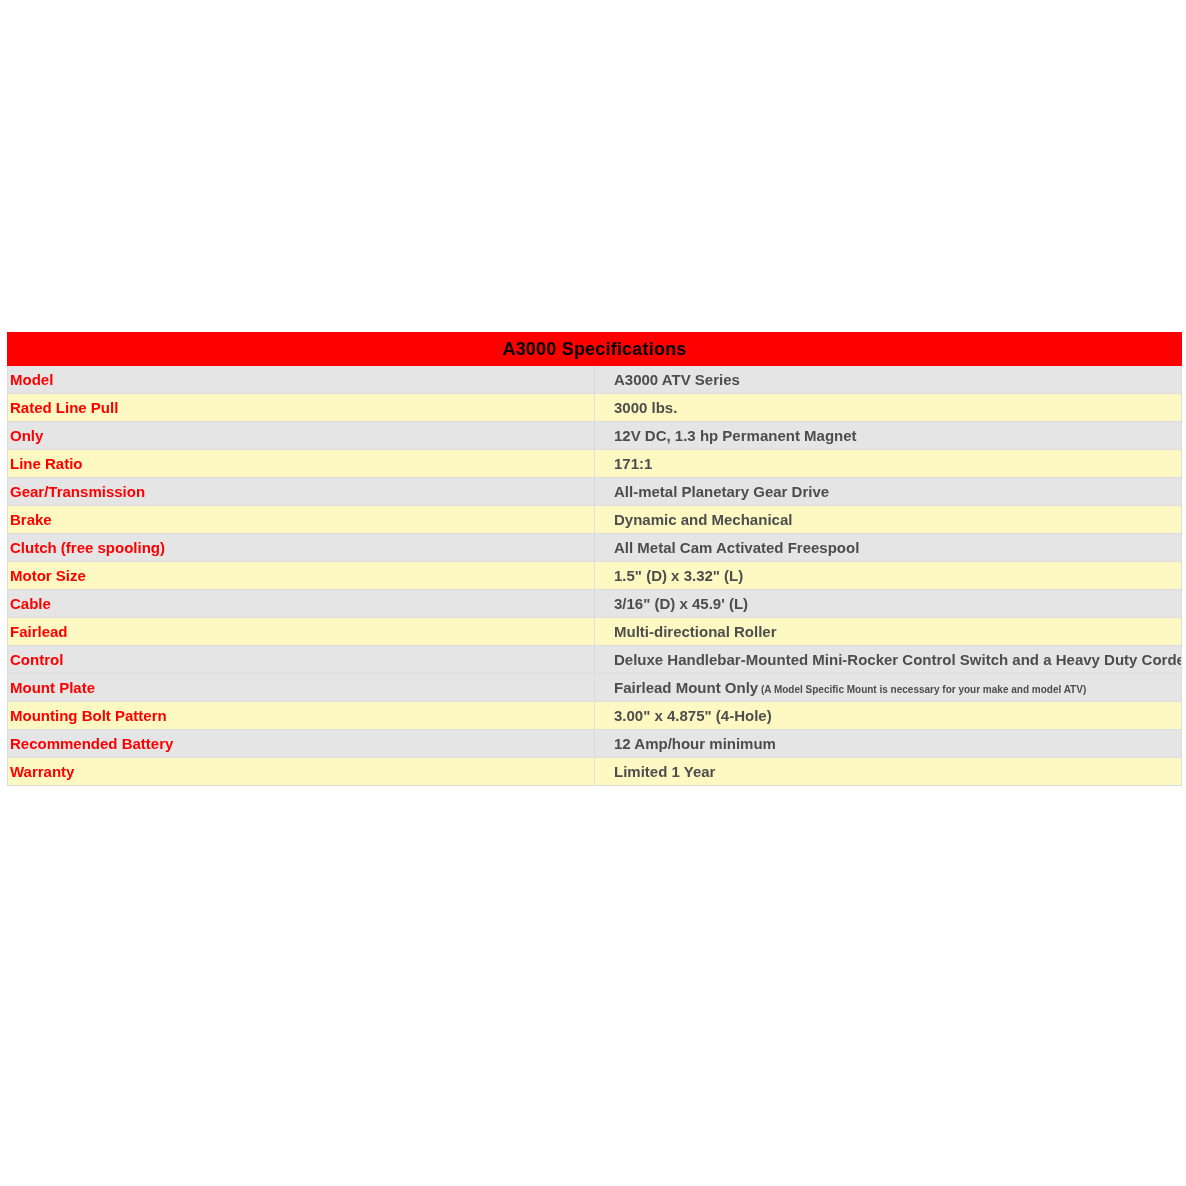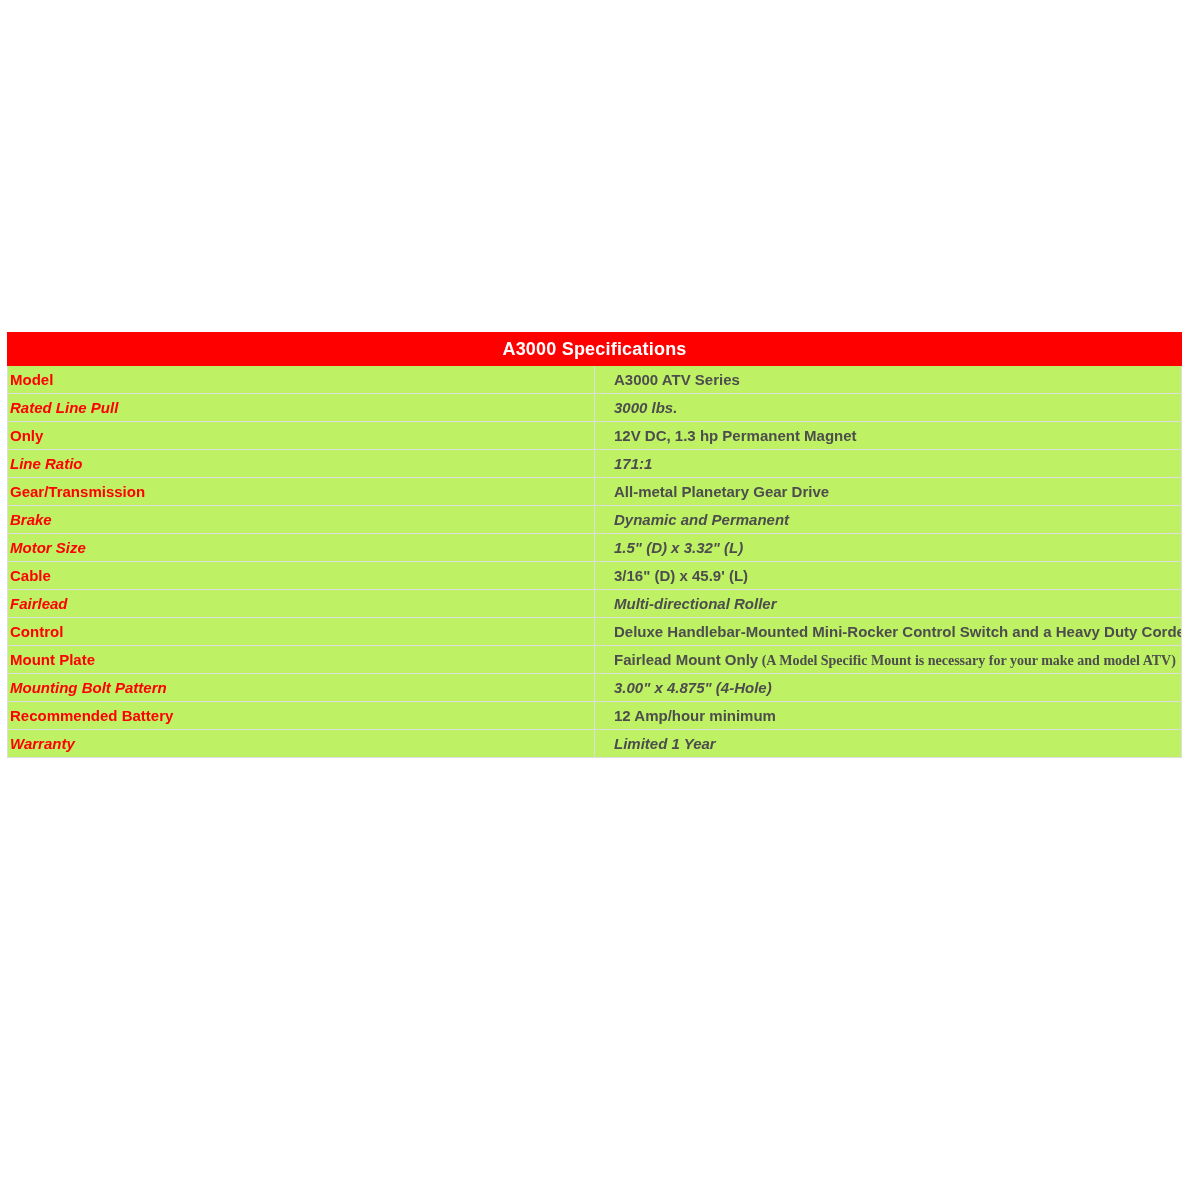--- a/index.html
+++ b/index.html
@@ -15,59 +15,57 @@
   .spec-table {
     position: absolute;
     left: 7px;
     top: 332px;
     width: 1175px;
     border-collapse: collapse;
     table-layout: fixed;
   }
   .spec-table th.title {
     background: #fe0000;
-    color: #ffffff;
+    color: #000000;
     font-size: 18px;
     font-weight: bold;
     height: 33px;
     text-align: center;
     vertical-align: middle;
     padding: 0;
     border: 1px solid #fe0000;
     letter-spacing: 0.2px;
   }
   .spec-table td {
     border: 1px solid #dddddd;
     height: 28px;
     font-weight: bold;
     font-size: 15px;
     padding: 0;
     vertical-align: middle;
-    background: #bef264;
+    background: #e5e5e5;
     white-space: nowrap;
     overflow: hidden;
   }
   .spec-table td.label {
     width: 207px;
     color: #fe0000;
     padding-left: 2px;
   }
   .spec-table td.value {
     color: #4d4d4d;
     padding-left: 19px;
   }
   .spec-table tr.stripe td {
-    background: #bef264;
-    font-style: italic;
+    background: #fef9c3;
   }
   .note {
-    font-size: 14px;
+    font-size: 10px;
     font-weight: bold;
     color: #4d4d4d;
-    font-family: Liberation Serif, serif;
   }
 </style>
 </head>
 <body>
 
 <table class="spec-table">
   <thead>
     <tr>
       <th class="title" colspan="2">A3000 Specifications</th>
     </tr>
@@ -88,21 +86,25 @@
       <tr class="stripe">
         <td class="label">Line Ratio</td>
         <td class="value"><span>171:1</span></td>
       </tr>
       <tr>
         <td class="label">Gear/Transmission</td>
         <td class="value"><span>All-metal Planetary Gear Drive</span></td>
       </tr>
       <tr class="stripe">
         <td class="label">Brake</td>
-        <td class="value"><span>Dynamic and Permanent</span></td>
+        <td class="value"><span>Dynamic and Mechanical</span></td>
+      </tr>
+      <tr>
+        <td class="label">Clutch (free spooling)</td>
+        <td class="value"><span>All Metal Cam Activated Freespool</span></td>
       </tr>
       <tr class="stripe">
         <td class="label">Motor Size</td>
         <td class="value"><span>1.5" (D) x 3.32" (L)</span></td>
       </tr>
       <tr>
         <td class="label">Cable</td>
         <td class="value"><span>3/16" (D) x 45.9' (L)</span></td>
       </tr>
       <tr class="stripe">

